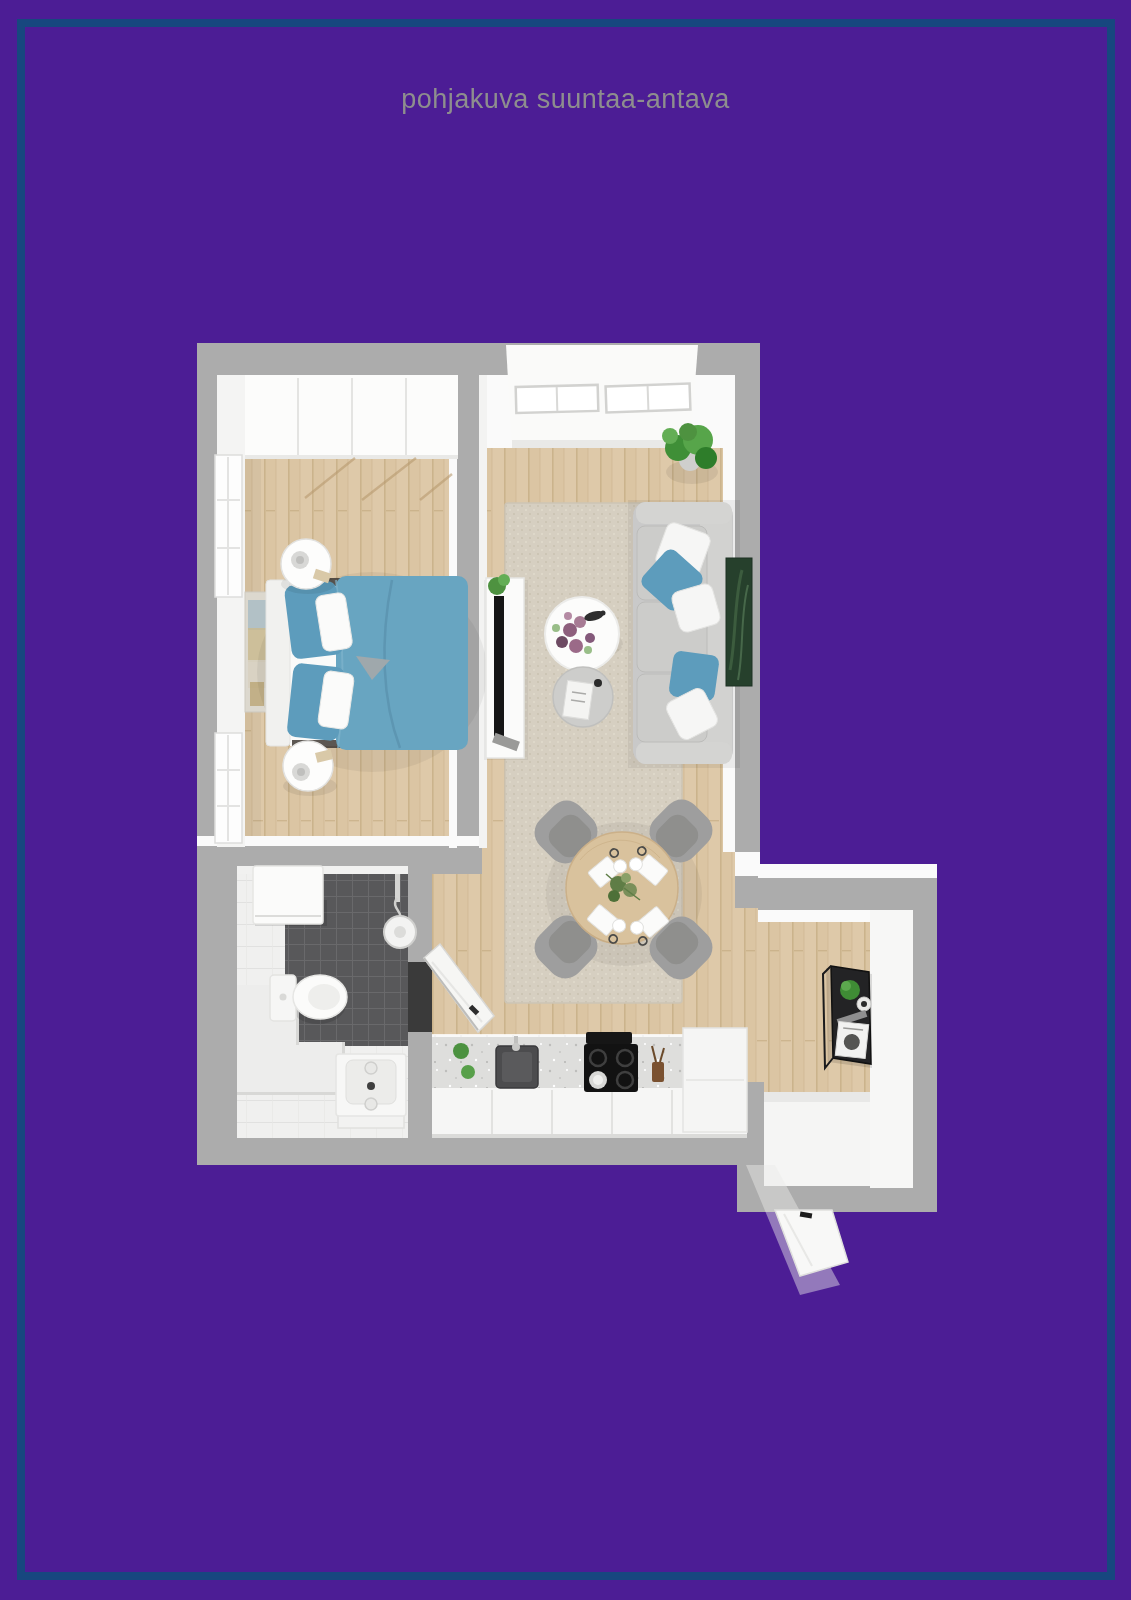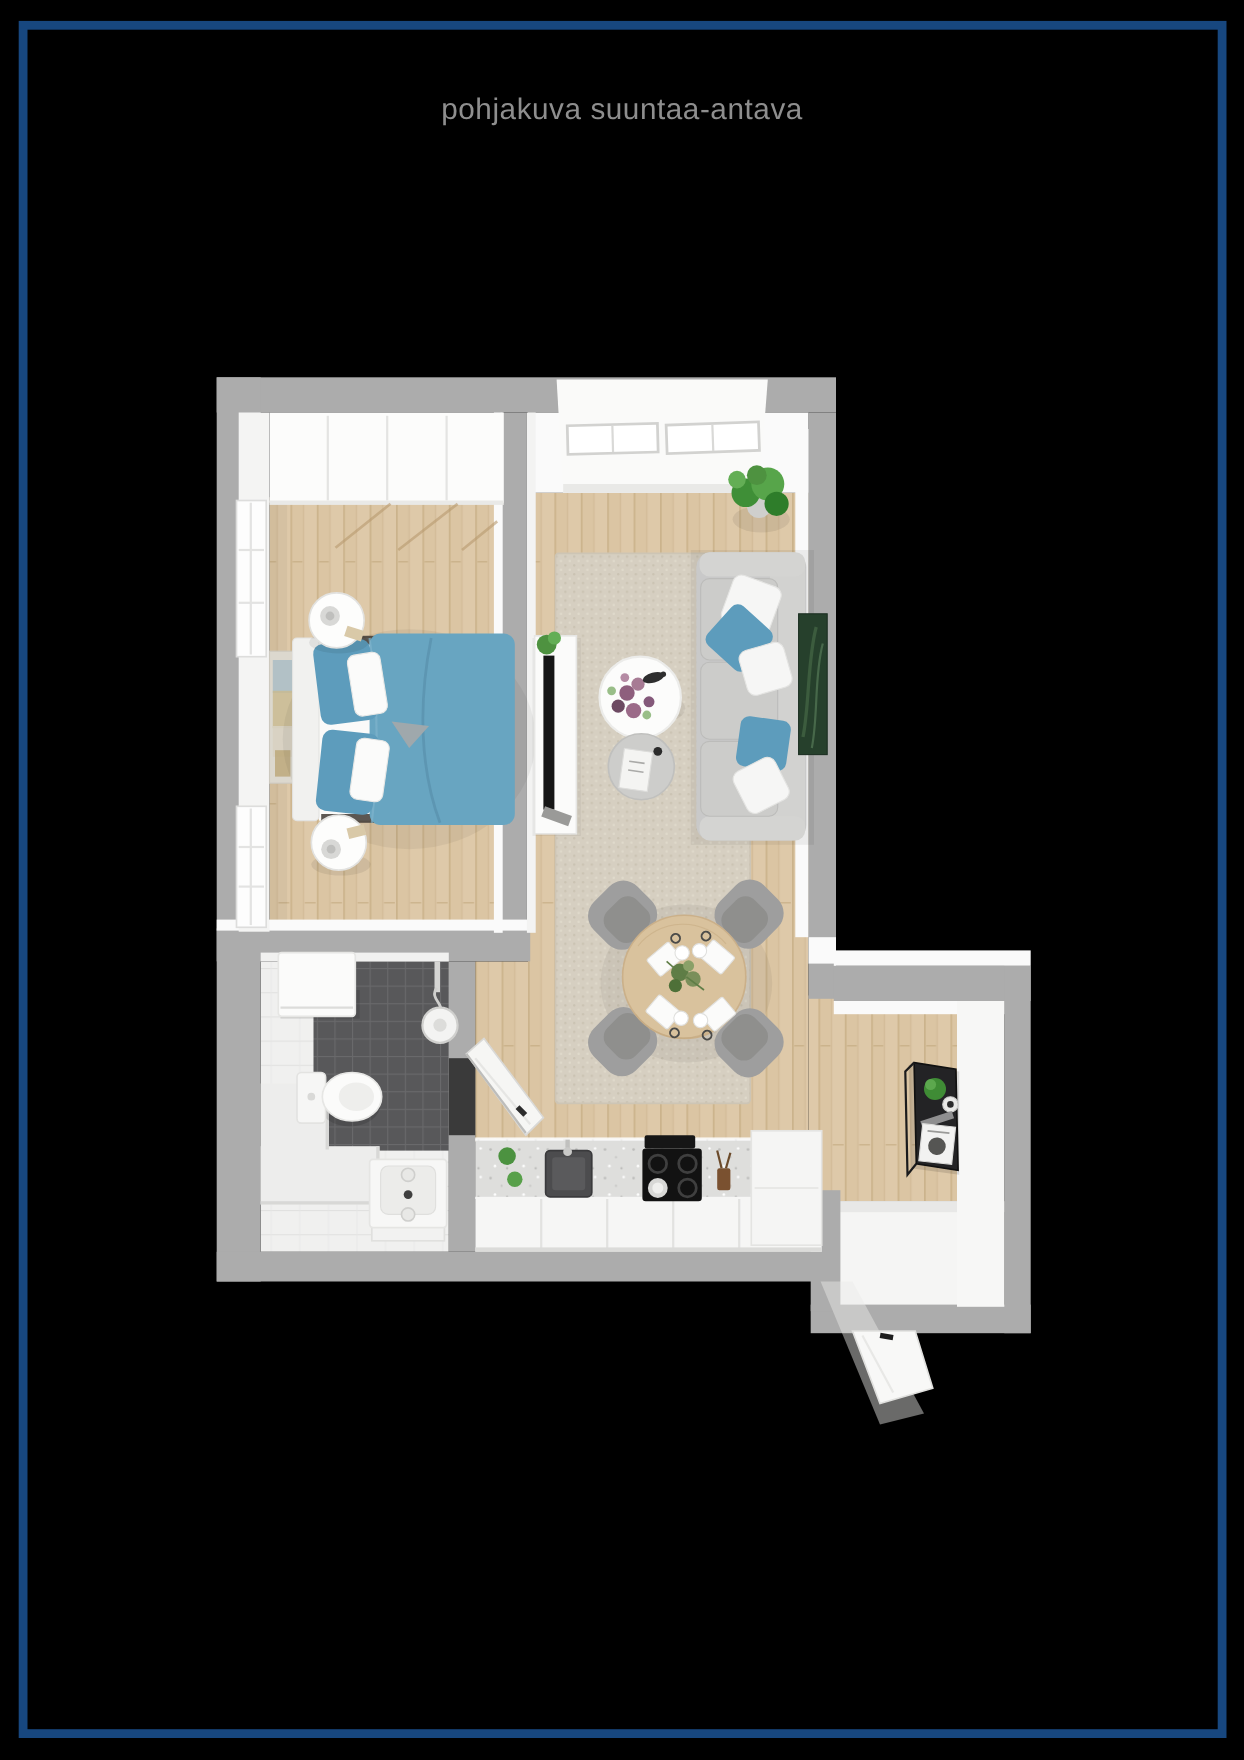--- a/index.html
+++ b/index.html
@@ -1,18 +1,18 @@
 <!DOCTYPE html>
 <html style="--frame-blue: #17477F; --title-gray: #8E8E8E; --wall-gray: #ACACAC; --wall-face-white: #FAFAFA; --floor-wood: #DBC5A3; --wood-stripe: #C8B089; --rug-beige: #D6CFC1; --sofa-gray: #C9C9C9; --accent-blue: #68A5C1; --pillow-blue: #5D9CBC; --dark-tile: #58585A; --light-tile: #F0F0EF; --counter-speckle: #DEDEDC; --appliance-black: #161616; --table-wood: #D9C29D; --chair-gray: #9E9E9E; --plant-green: #4E9240; --desk-black: #232325;"><head>
 <meta charset="utf-8">
 <style>
   html,body{margin:0;padding:0;background:#ffffff;}
   body{width:1131px;height:1600px;position:relative;overflow:hidden;
        font-family:"Liberation Sans","DejaVu Sans",sans-serif;}
-  .page{position:absolute;inset:0;background:#000000;}
+  .page{position:absolute;inset:0;background:#4c1d95;}
   .frame{position:absolute;left:17px;top:19px;width:1098px;height:1561px;
          box-sizing:border-box;border:8px solid var(--frame-blue,#17477F);}
   .title{position:absolute;left:0;top:84px;width:100%;text-align:center;
          font-size:27px;font-weight:400;letter-spacing:0.5px;
          color:var(--title-gray,#8E8E8E);}
   svg{position:absolute;left:0;top:0;}
   .wall{fill:var(--wall-gray,#ACACAC);}
   .wallface{fill:var(--wall-face-white,#FAFAFA);}
   .accentblue{fill:var(--accent-blue,#68A5C1);}
   .pillowblue{fill:var(--pillow-blue,#5D9CBC);}

